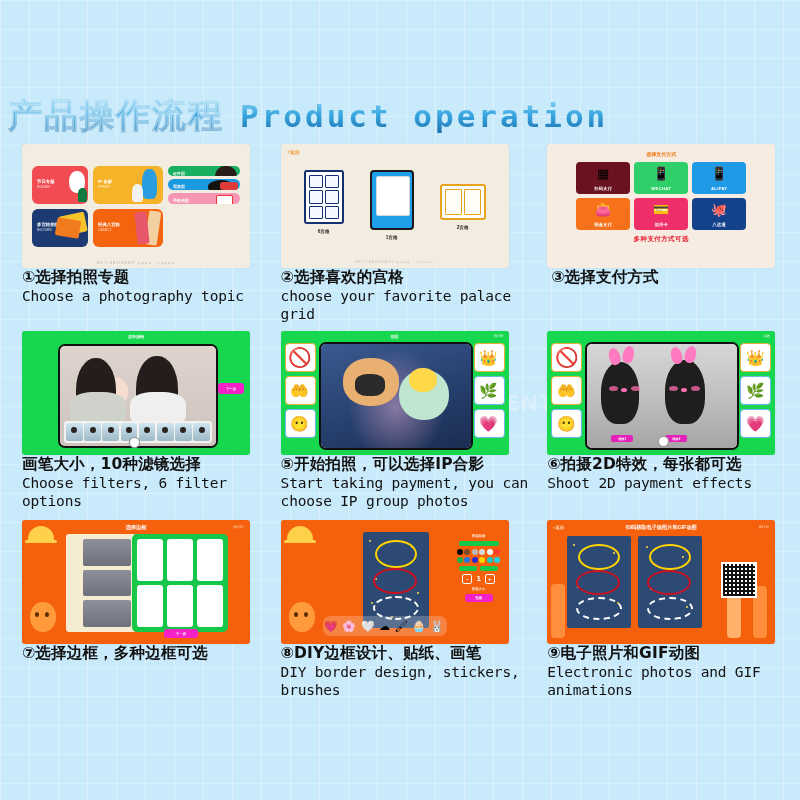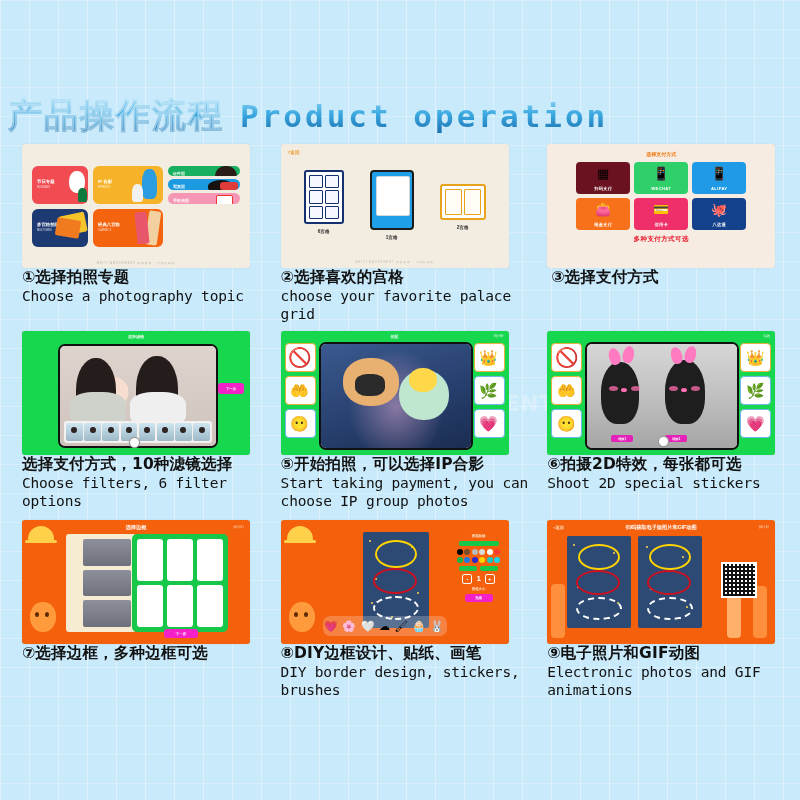--- a/index.html
+++ b/index.html
@@ -364,21 +364,21 @@
                 <i></i>
                 <i></i>
                 <i></i>
                 <i></i>
               </div>
           </div>
           <div class="cursor" style="left:108px;top:107px;"></div>
           <div class="pinkbtn" style="right:6px;top:52px;width:26px;height:11px;">下一步</div>
         </div>
         <div class="cap">
-          <div class="cn">选择支付方式，10种滤镜选择</div>
+          <div class="cn">画笔大小，10种滤镜选择</div>
           <div class="en">Choose filters, 6 filter options</div>
         </div>
       </div>
 
       <div class="cell c2">
         <div class="shot green p5">
           <div class="gtitle">拍照</div>
           <div class="corner">倒计时</div>
           <div class="screen">
             <div class="ipscene">
@@ -458,21 +458,21 @@
             <div class="tile bl">
                 <div class="em">🌿</div>
               </div>
             <div class="tile bl">
                 <div class="em">💗</div>
               </div>
           </div>
         </div>
         <div class="cap">
           <div class="cn">⑥拍摄2D特效，每张都可选</div>
-          <div class="en">Shoot 2D special stickers</div>
+          <div class="en">Shoot 2D payment effects</div>
         </div>
       </div>
     </div>
 
     <div class="row" style="margin-top:10px;">
 
       <div class="cell c1">
         <div class="shot orange p7">
           <div class="sun"></div>
           <div class="otitle">选择边框</div>

